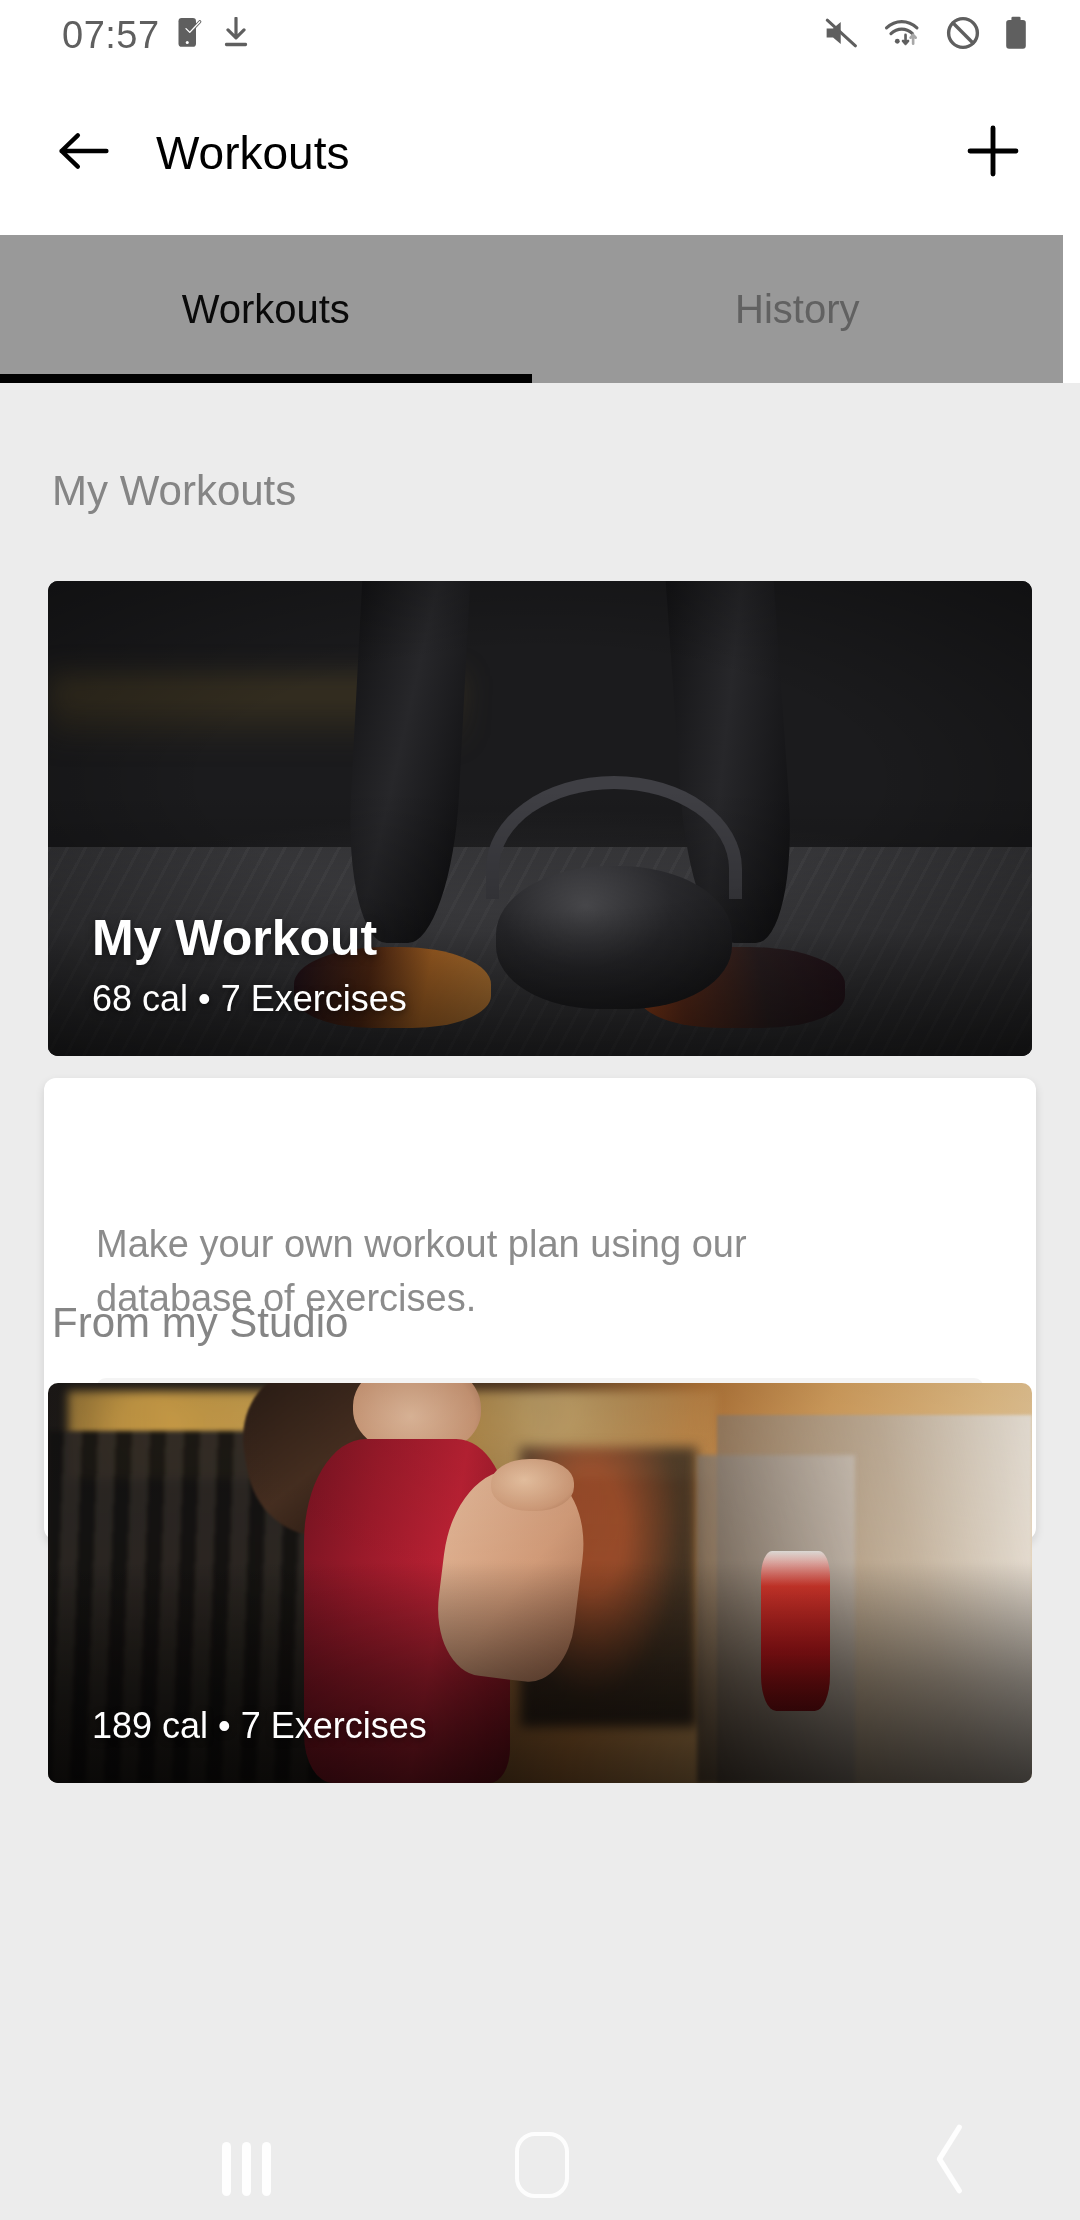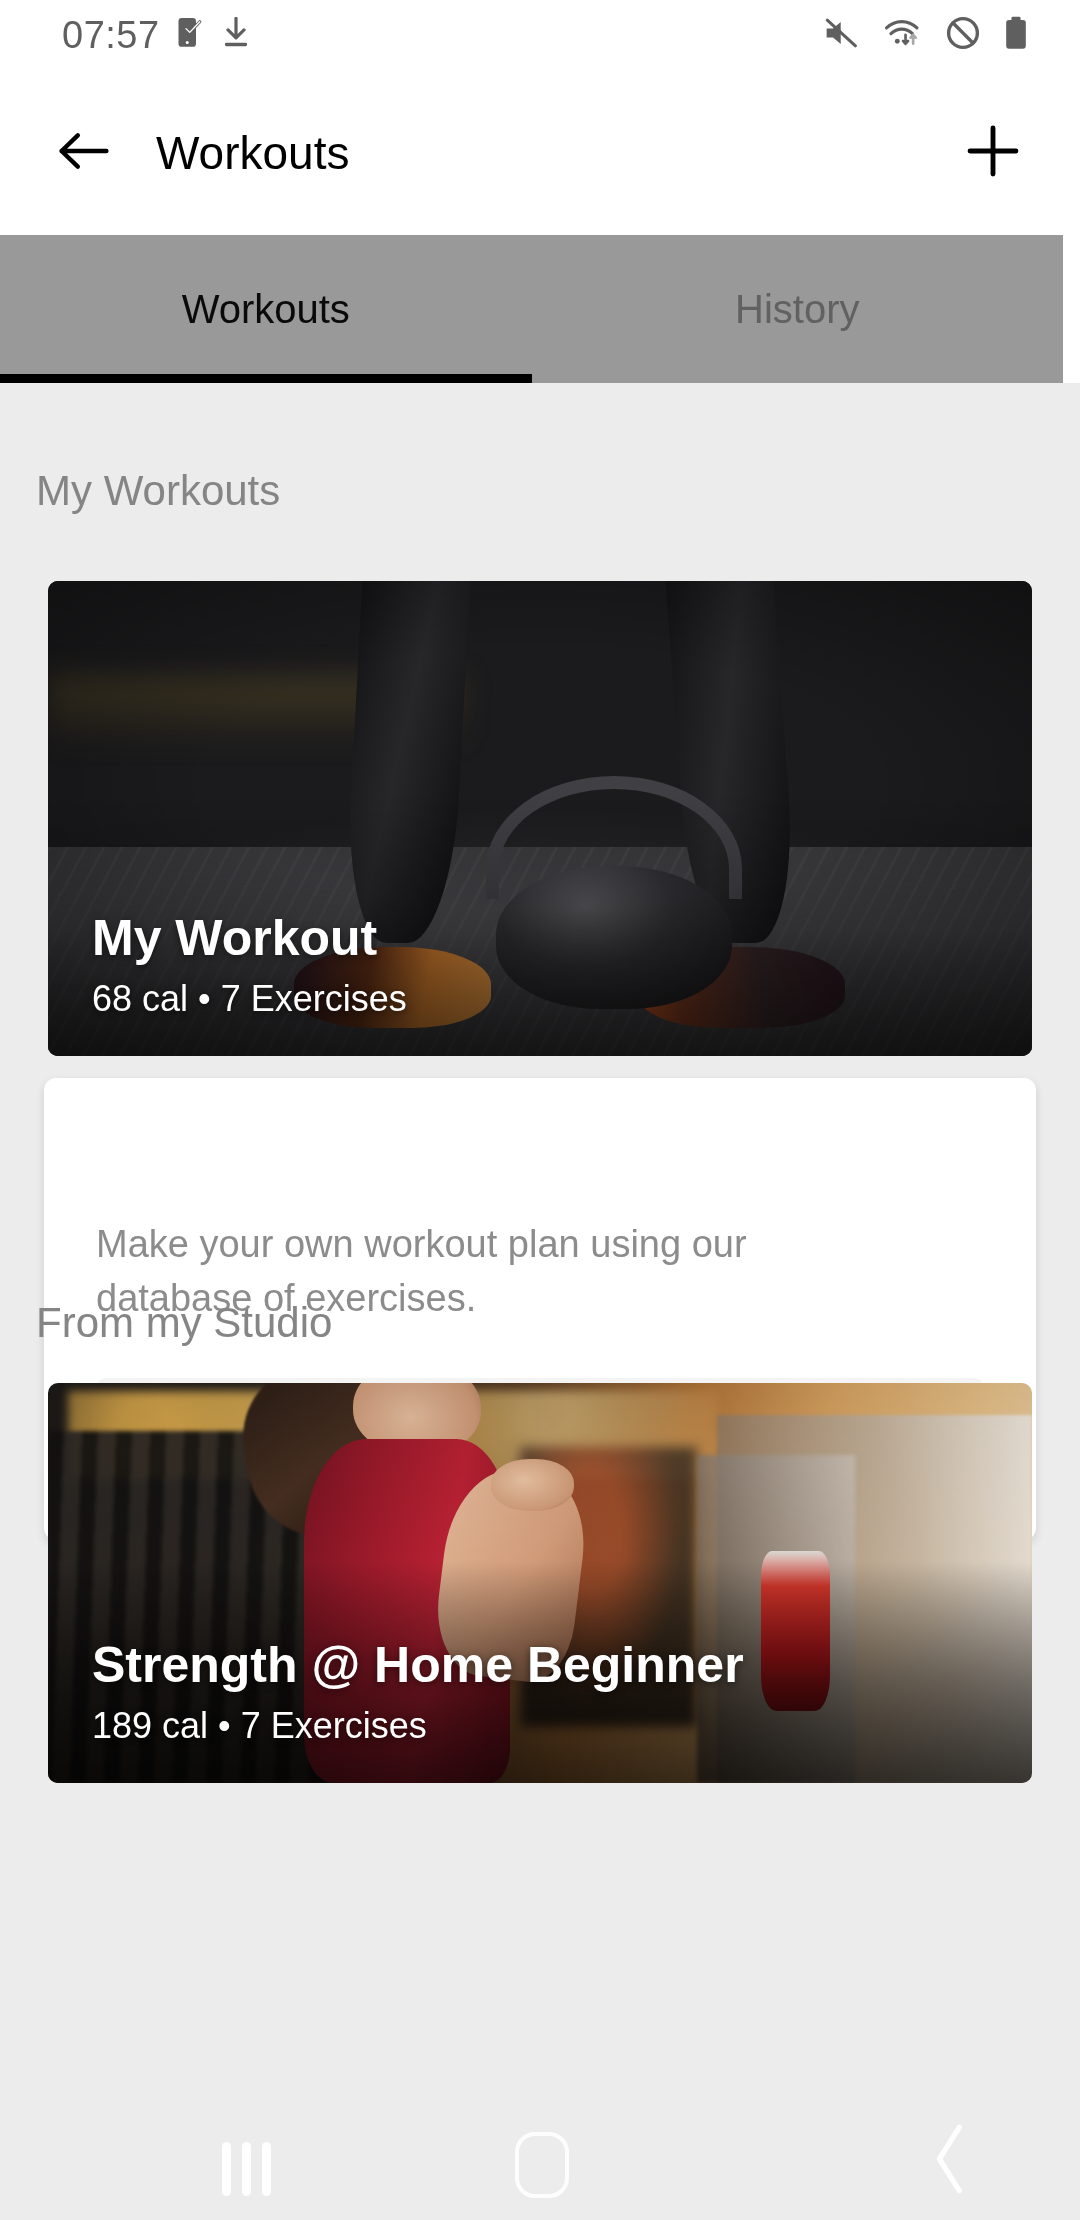--- a/index.html
+++ b/index.html
@@ -45,21 +45,21 @@
     position:absolute; left:0; bottom:0; width:100%; height:9px; background:#000000;
   }
   .tabbar-rest {
     position:absolute; top:235px; left:1063px; width:17px; height:148px; background:#ffffff;
   }
 
   
   .content { position:absolute; top:383px; left:0; width:1080px; height:1837px; background:#ececec; }
 
   .section-title {
-    font-size:42px; color:#858585; padding-left:36px; font-weight:400;
+    font-size:42px; color:#858585; padding-left:52px; font-weight:400;
   }
   #my-workouts-title { position:absolute; top:84px; left:0; }
   #studio-title { position:absolute; top:916px; left:0; }
 
   
   .photo-card {
     position:absolute; left:48px; width:984px;
     border-radius:10px; overflow:hidden;padding-left:40px;
   }
   #card-my-workout { top:198px; height:475px; }
@@ -378,21 +378,20 @@
         <div class="tm-bottle"></div>
         <div class="tm-hair"></div>
         <div class="tm-head"></div>
         <div class="tm-torso"></div>
         <div class="tm-arm"></div>
         <div class="tm-fist"></div>
         <div class="tm-vig"></div>
       </div>
       <div class="card-overlay"></div>
       <div class="card-text">
-        <div class="card-title">Strength @ Home Beginner</div>
         <div class="card-sub">189 cal • 7 Exercises</div>
       </div>
     </div>
 
   </div>
 
   <div class="nav-overlay">
     <div class="nav-recents">
         <i></i>
         <i></i>

